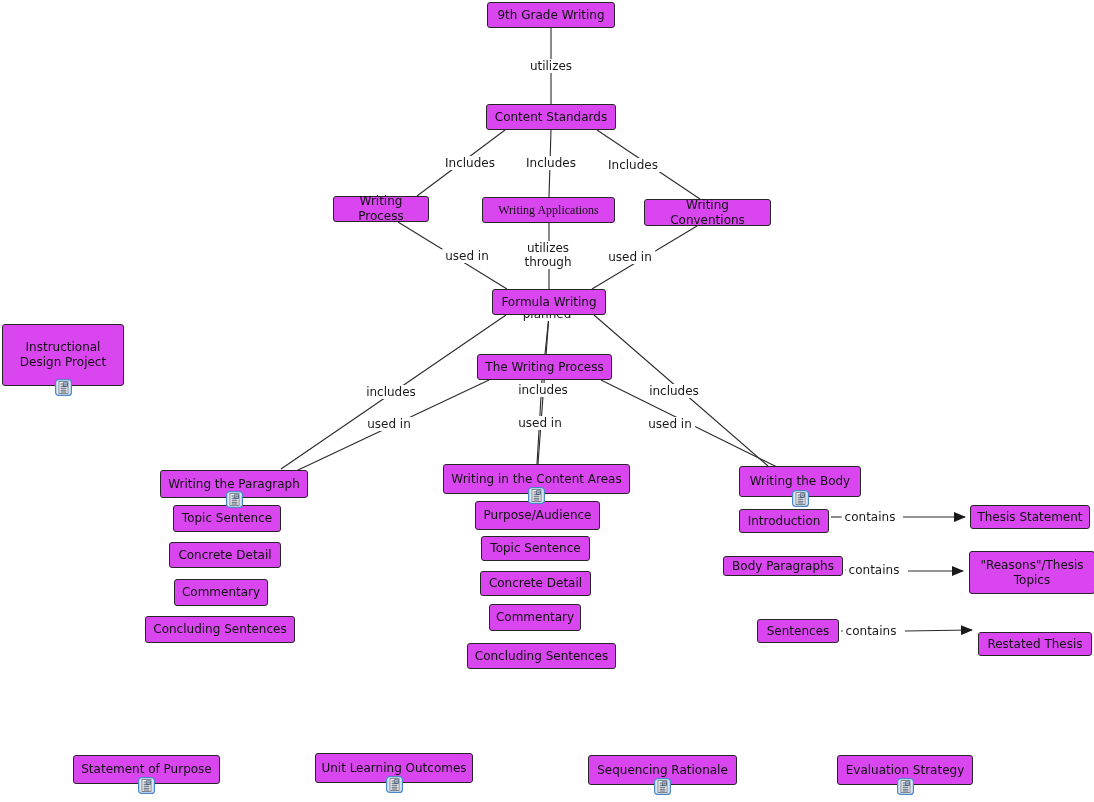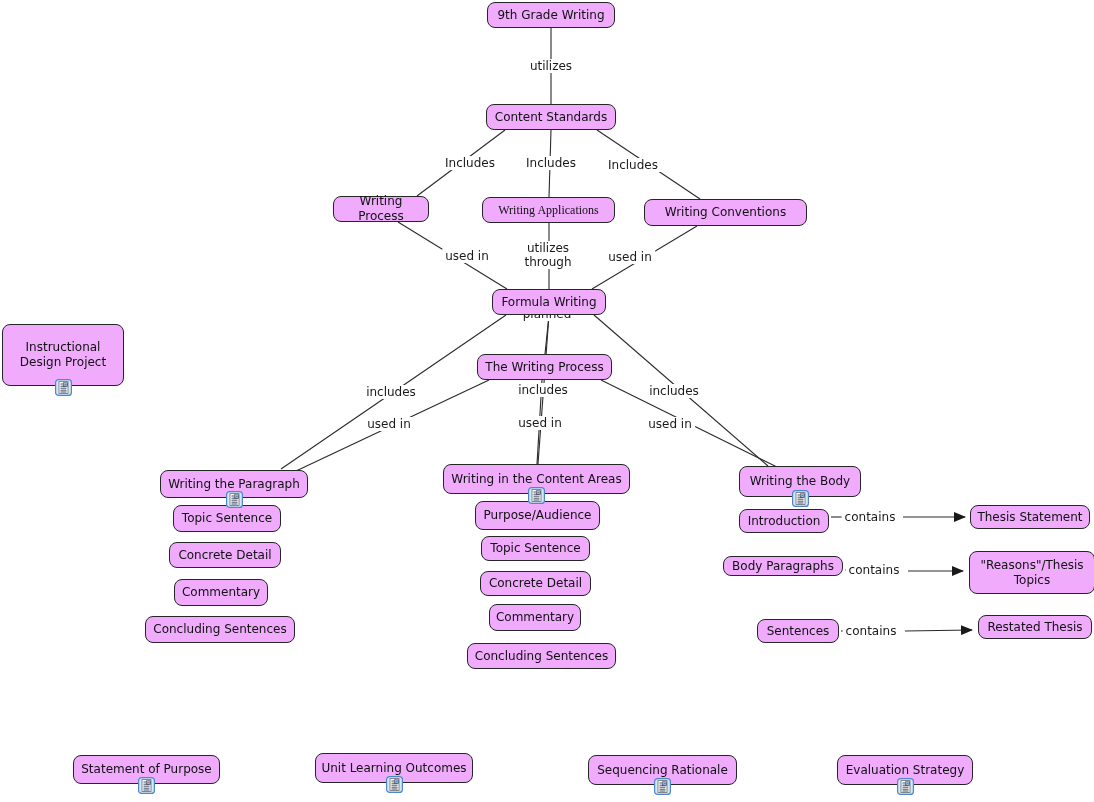--- a/index.html
+++ b/index.html
@@ -20,23 +20,23 @@
     font-size:12px;
     line-height:14px;
     color:#1a1a1a;
     text-align:center;
     white-space:pre-line;
     z-index:1;
   }
   .node {
     position:absolute;
     box-sizing:border-box;
-    background:#f0abfc;
+    background:#d946ef;
     border:1.2px solid #262626;
-    border-radius:8px;
+    border-radius:3px;
     display:flex;
     align-items:center;
     justify-content:center;
     text-align:center;
     font-size:12px;
     line-height:15px;
     color:#111111;
     white-space:pre-line;
     padding:1px 3px;
     z-index:2;
@@ -99,21 +99,21 @@
       <div class="phrase" style="left: 670px; top: 424px;">used in</div>
       <div class="phrase" style="left: 870px; top: 517px;">contains</div>
       <div class="phrase" style="left: 874px; top: 570px;">contains</div>
       <div class="phrase" style="left: 871px; top: 631px;">contains</div>
     </div>
   <div id="node-layer">
       <div class="node" style="left: 487px; top: 2px; width: 128px; height: 26px;">9th Grade Writing</div>
       <div class="node" style="left: 486px; top: 104px; width: 130px; height: 26px;">Content Standards</div>
       <div class="node" style="left: 333px; top: 196px; width: 96px; height: 26px;">Writing Process</div>
       <div class="node" style="left: 482px; top: 197px; width: 133px; height: 26px; font-family: Liberation Serif, serif;">Writing Applications</div>
-      <div class="node" style="left: 644px; top: 199px; width: 163px; height: 27px;">Writing Conventions</div>
+      <div class="node" style="left: 644px; top: 199px; width: 127px; height: 27px;">Writing Conventions</div>
       <div class="node" style="left: 492px; top: 289px; width: 114px; height: 26px;">Formula Writing</div>
       <div class="node" style="left: 477px; top: 354px; width: 135px; height: 26px;">The Writing Process</div>
       <div class="node" style="left: 2px; top: 324px; width: 122px; height: 62px;">Instructional
 Design Project</div>
       <span class="res-icon" style="left: 54.5px; top: 379px;"><svg width="17" height="17" viewBox="0 0 17 17">
           <rect x="0.6" y="0.6" width="15.8" height="15.8" rx="3" fill="#d6e7f8" stroke="#4d87c7" stroke-width="1.2"></rect>
           <rect x="4" y="2.6" width="9" height="11.8" fill="#ffffff" stroke="#6b6b6b" stroke-width="0.8"></rect>
           <path d="M5.5 5 H8 M5.5 7.2 H11.5 M5.5 9.2 H11.5 M5.5 11.2 H11.5 M5.5 13 H11.5" stroke="#2e3a55" stroke-width="0.9" fill="none"></path>
           <rect x="8.6" y="3.8" width="3.9" height="3.6" fill="#9fc0e8" stroke="#2e3a55" stroke-width="0.6"></rect>
           <path d="M9.2 6.6 L10.4 5.2 L11.3 6.2 L12 5.4" stroke="#5a4632" stroke-width="0.6" fill="none"></path>
@@ -150,21 +150,21 @@
           <path d="M5.5 5 H8 M5.5 7.2 H11.5 M5.5 9.2 H11.5 M5.5 11.2 H11.5 M5.5 13 H11.5" stroke="#2e3a55" stroke-width="0.9" fill="none"></path>
           <rect x="8.6" y="3.8" width="3.9" height="3.6" fill="#9fc0e8" stroke="#2e3a55" stroke-width="0.6"></rect>
           <path d="M9.2 6.6 L10.4 5.2 L11.3 6.2 L12 5.4" stroke="#5a4632" stroke-width="0.6" fill="none"></path>
         </svg></span>
       <div class="node" style="left: 739px; top: 509px; width: 90px; height: 24px;">Introduction</div>
       <div class="node" style="left: 970px; top: 505px; width: 120px; height: 24px;">Thesis Statement</div>
       <div class="node" style="left: 723px; top: 556px; width: 120px; height: 20px;">Body Paragraphs</div>
       <div class="node" style="left: 969px; top: 551px; width: 126px; height: 43px;">"Reasons"/Thesis
 Topics</div>
       <div class="node" style="left: 757px; top: 619px; width: 82px; height: 24px;">Sentences</div>
-      <div class="node" style="left: 978px; top: 615px; width: 114px; height: 24px;">Restated Thesis</div>
+      <div class="node" style="left: 978px; top: 632px; width: 114px; height: 24px;">Restated Thesis</div>
       <div class="node" style="left: 73px; top: 755px; width: 147px; height: 29px;">Statement of Purpose</div>
       <span class="res-icon" style="left: 138px; top: 777px;"><svg width="17" height="17" viewBox="0 0 17 17">
           <rect x="0.6" y="0.6" width="15.8" height="15.8" rx="3" fill="#d6e7f8" stroke="#4d87c7" stroke-width="1.2"></rect>
           <rect x="4" y="2.6" width="9" height="11.8" fill="#ffffff" stroke="#6b6b6b" stroke-width="0.8"></rect>
           <path d="M5.5 5 H8 M5.5 7.2 H11.5 M5.5 9.2 H11.5 M5.5 11.2 H11.5 M5.5 13 H11.5" stroke="#2e3a55" stroke-width="0.9" fill="none"></path>
           <rect x="8.6" y="3.8" width="3.9" height="3.6" fill="#9fc0e8" stroke="#2e3a55" stroke-width="0.6"></rect>
           <path d="M9.2 6.6 L10.4 5.2 L11.3 6.2 L12 5.4" stroke="#5a4632" stroke-width="0.6" fill="none"></path>
         </svg></span>
       <div class="node" style="left: 315px; top: 753px; width: 158px; height: 30px;">Unit Learning Outcomes</div>
       <span class="res-icon" style="left: 385.5px; top: 776px;"><svg width="17" height="17" viewBox="0 0 17 17">

